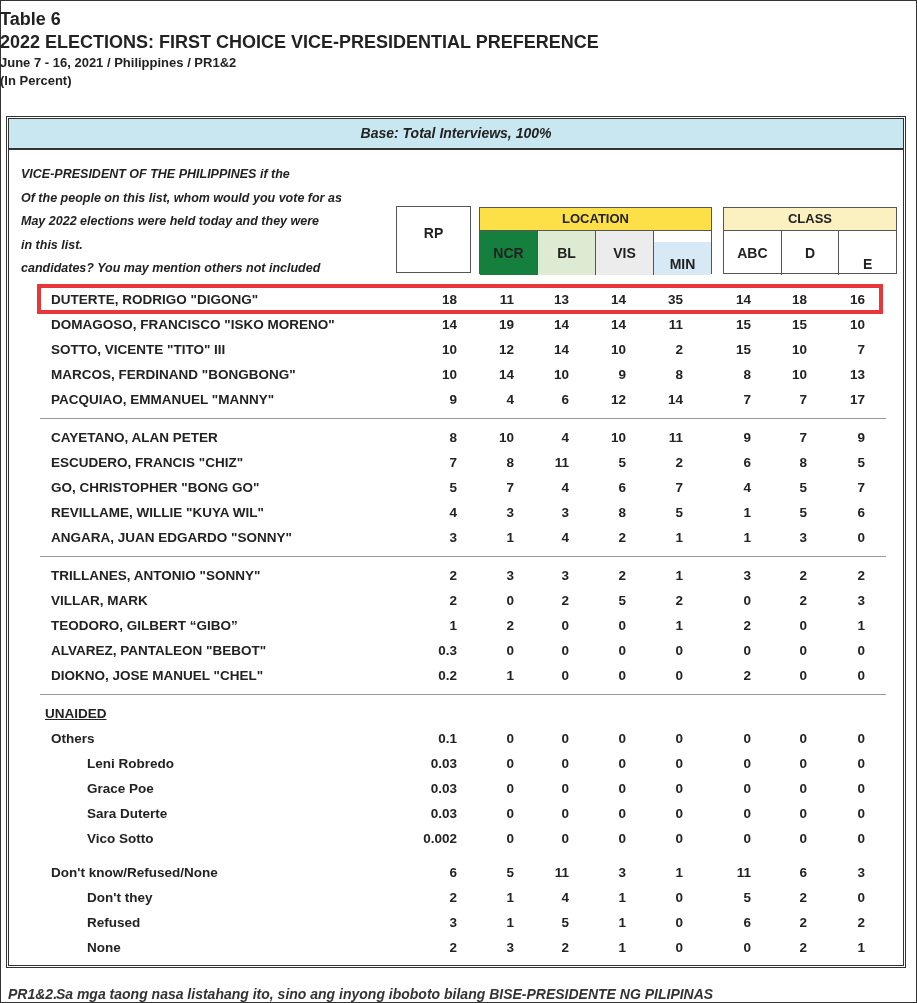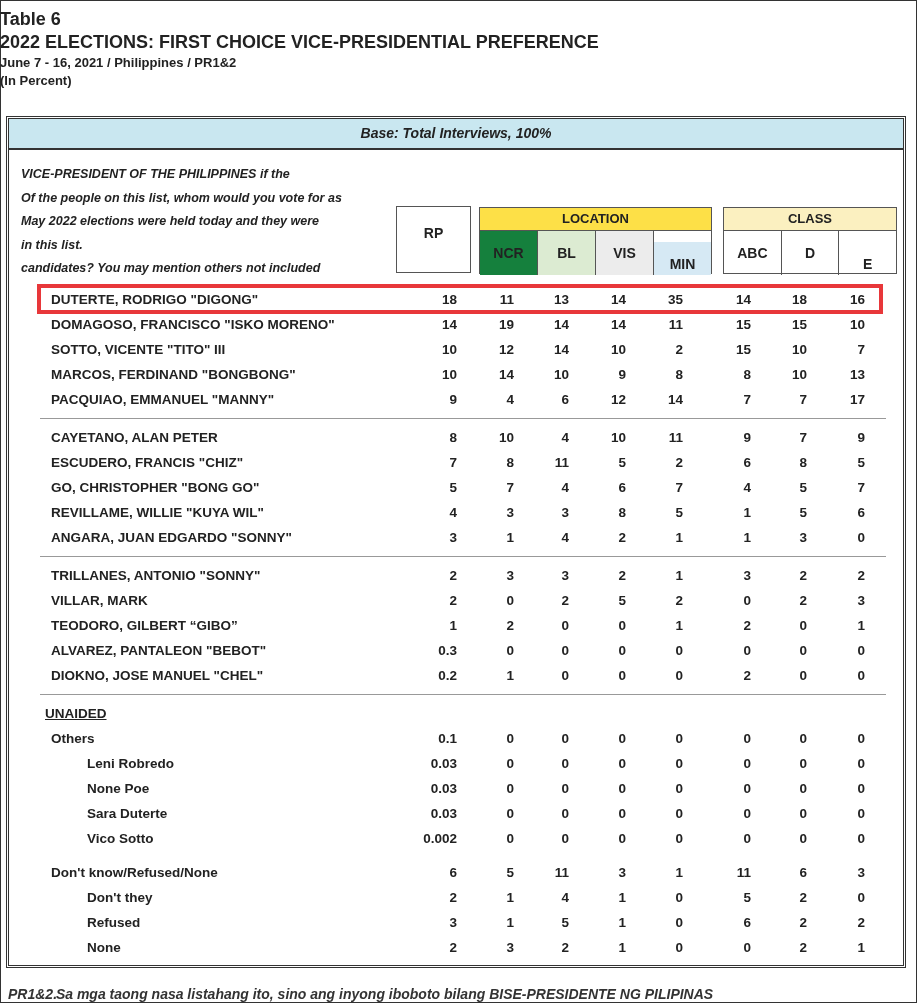--- a/index.html
+++ b/index.html
@@ -286,21 +286,21 @@
         <span class="v" style="left: 408px;">0.03</span>
         <span class="v" style="left: 465px;">0</span>
         <span class="v" style="left: 520px;">0</span>
         <span class="v" style="left: 577px;">0</span>
         <span class="v" style="left: 634px;">0</span>
         <span class="v" style="left: 702px;">0</span>
         <span class="v" style="left: 758px;">0</span>
         <span class="v" style="left: 816px;">0</span>
       </div>
       <div class="row">
-        <span class="label ind2">None Poe</span>
+        <span class="label ind2">Grace Poe</span>
         <span class="v" style="left: 408px;">0.03</span>
         <span class="v" style="left: 465px;">0</span>
         <span class="v" style="left: 520px;">0</span>
         <span class="v" style="left: 577px;">0</span>
         <span class="v" style="left: 634px;">0</span>
         <span class="v" style="left: 702px;">0</span>
         <span class="v" style="left: 758px;">0</span>
         <span class="v" style="left: 816px;">0</span>
       </div>
       <div class="row">

